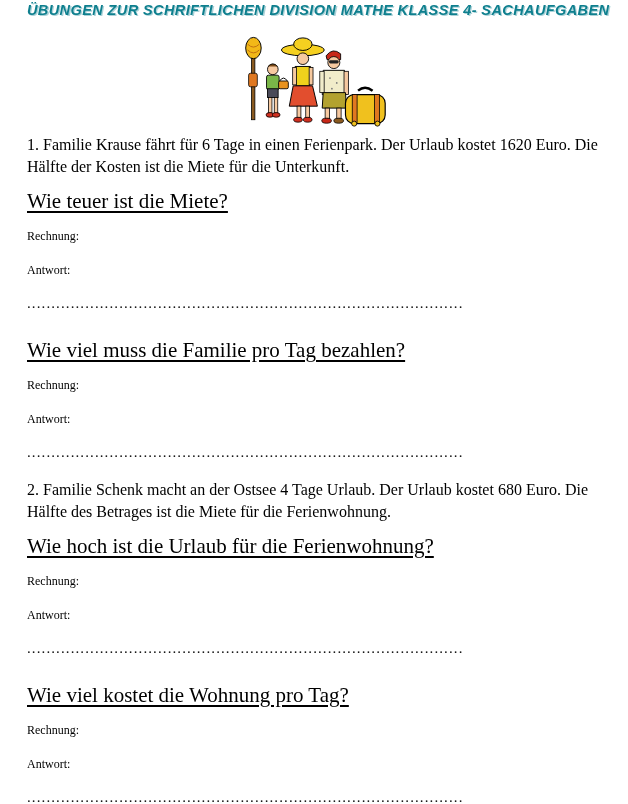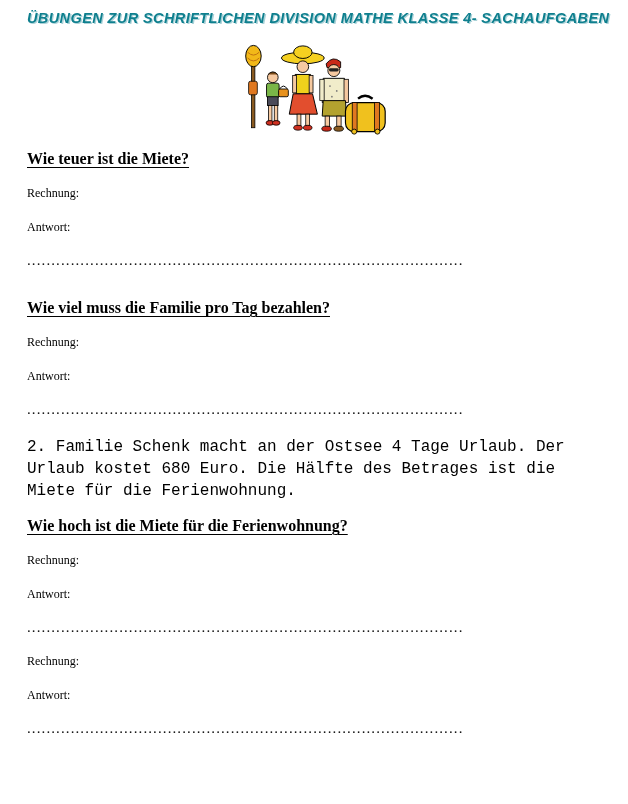--- a/index.html
+++ b/index.html
@@ -1,21 +1,21 @@
 <!DOCTYPE html>
 <html><head>
 <meta charset="utf-8">
 <style>
   html, body { margin: 0; padding: 0; background: #ffffff; }
   .page {
     position: relative;
     width: 628px;
     height: 804px;
     box-sizing: border-box;
-    padding: 8px 28px 0 27px;
+    padding: 0 28px 0 27px;
     background: #ffffff;
     font-family: "Liberation Serif", serif;
     color: #000000;
     overflow: hidden;
   }
   .title {
     margin: 2px 0 0 0;
     text-align: center;
     font-family: "Liberation Sans", sans-serif;
     font-weight: bold;
@@ -30,28 +30,27 @@
     margin-top: 16px;
     text-align: center;
     height: 93px;
   }
   .statement {
     margin: 7px 0 0 0;
     font-size: 16px;
     line-height: 22px;
     max-width: 580px;
   }
-  .statement.second { margin-top: 18px; font-family: Liberation Mono, monospace; }
+  .statement.second { margin-top: 18px; }
   .question {
     margin: 14px 0 0 0;
-    font-size: 16px;
+    font-size: 21px;
     line-height: 19px;
     text-decoration: underline;
     text-underline-offset: 3px;
-    font-weight: bold;
   }
   .question.after-dots { margin-top: 29px; }
   .label {
     margin: 16px 0 0 0;
     font-size: 12px;
     line-height: 18px;
   }
   .dots {
     margin: 15px 0 0 0;
     font-size: 15px;
@@ -129,38 +128,40 @@
         <rect x="120" y="62" width="5" height="30" fill="#e07820" stroke="#000" stroke-width="0.8"></rect>
         <rect x="143" y="62" width="5" height="30" fill="#e07820" stroke="#000" stroke-width="0.8"></rect>
         <path d="M126 58 Q133 52 141 58" fill="none" stroke="#000" stroke-width="2.5"></path>
         <circle cx="122" cy="92" r="2.6" fill="#f0c11e" stroke="#000" stroke-width="0.9"></circle>
         <circle cx="146" cy="92" r="2.6" fill="#f0c11e" stroke="#000" stroke-width="0.9"></circle>
       </g>
     </svg>
   </div>
 
   <section>
+    <p class="statement">1. Familie Krause fährt für 6 Tage in einen Ferienpark. Der Urlaub kostet 1620 Euro. Die Hälfte der Kosten ist die Miete für die Unterkunft.</p>
 
     <p class="question">Wie teuer ist die Miete?</p>
     <p class="label">Rechnung:</p>
     <p class="label">Antwort:</p>
     <p class="dots">..........................................................................................</p>
 
     <p class="question after-dots">Wie viel muss die Familie pro Tag bezahlen?</p>
     <p class="label">Rechnung:</p>
     <p class="label">Antwort:</p>
     <p class="dots">..........................................................................................</p>
   </section>
 
   <section>
     <p class="statement second">2. Familie Schenk macht an der Ostsee 4 Tage Urlaub. Der Urlaub kostet 680 Euro. Die Hälfte des Betrages ist die Miete für die Ferienwohnung.</p>
 
-    <p class="question">Wie hoch ist die Miete für die Ferienwohnung?</p>
+    <p class="question">Wie hoch ist die Urlaub für die Ferienwohnung?</p>
     <p class="label">Rechnung:</p>
     <p class="label">Antwort:</p>
     <p class="dots">..........................................................................................</p>
 
+    <p class="question after-dots">Wie viel kostet die Wohnung pro Tag?</p>
     <p class="label">Rechnung:</p>
     <p class="label">Antwort:</p>
     <p class="dots">..........................................................................................</p>
   </section>
 
 </div>
 
 </body></html>

